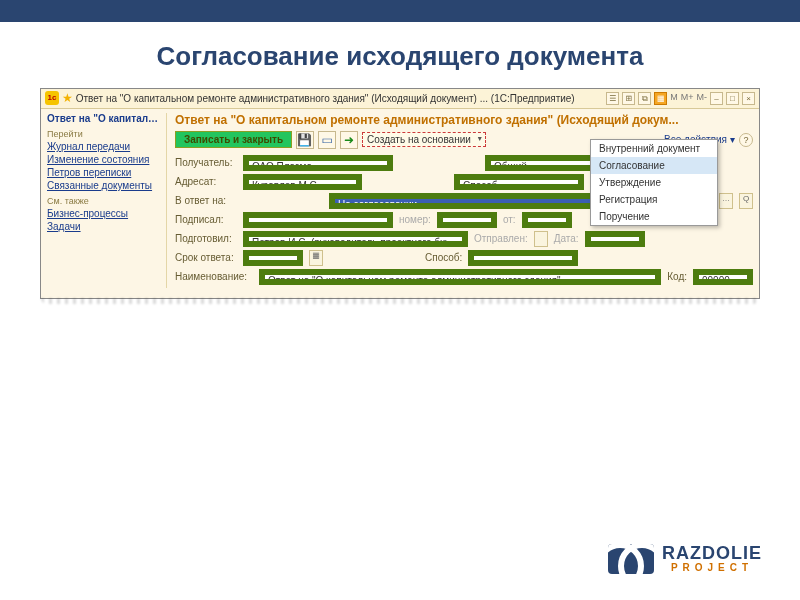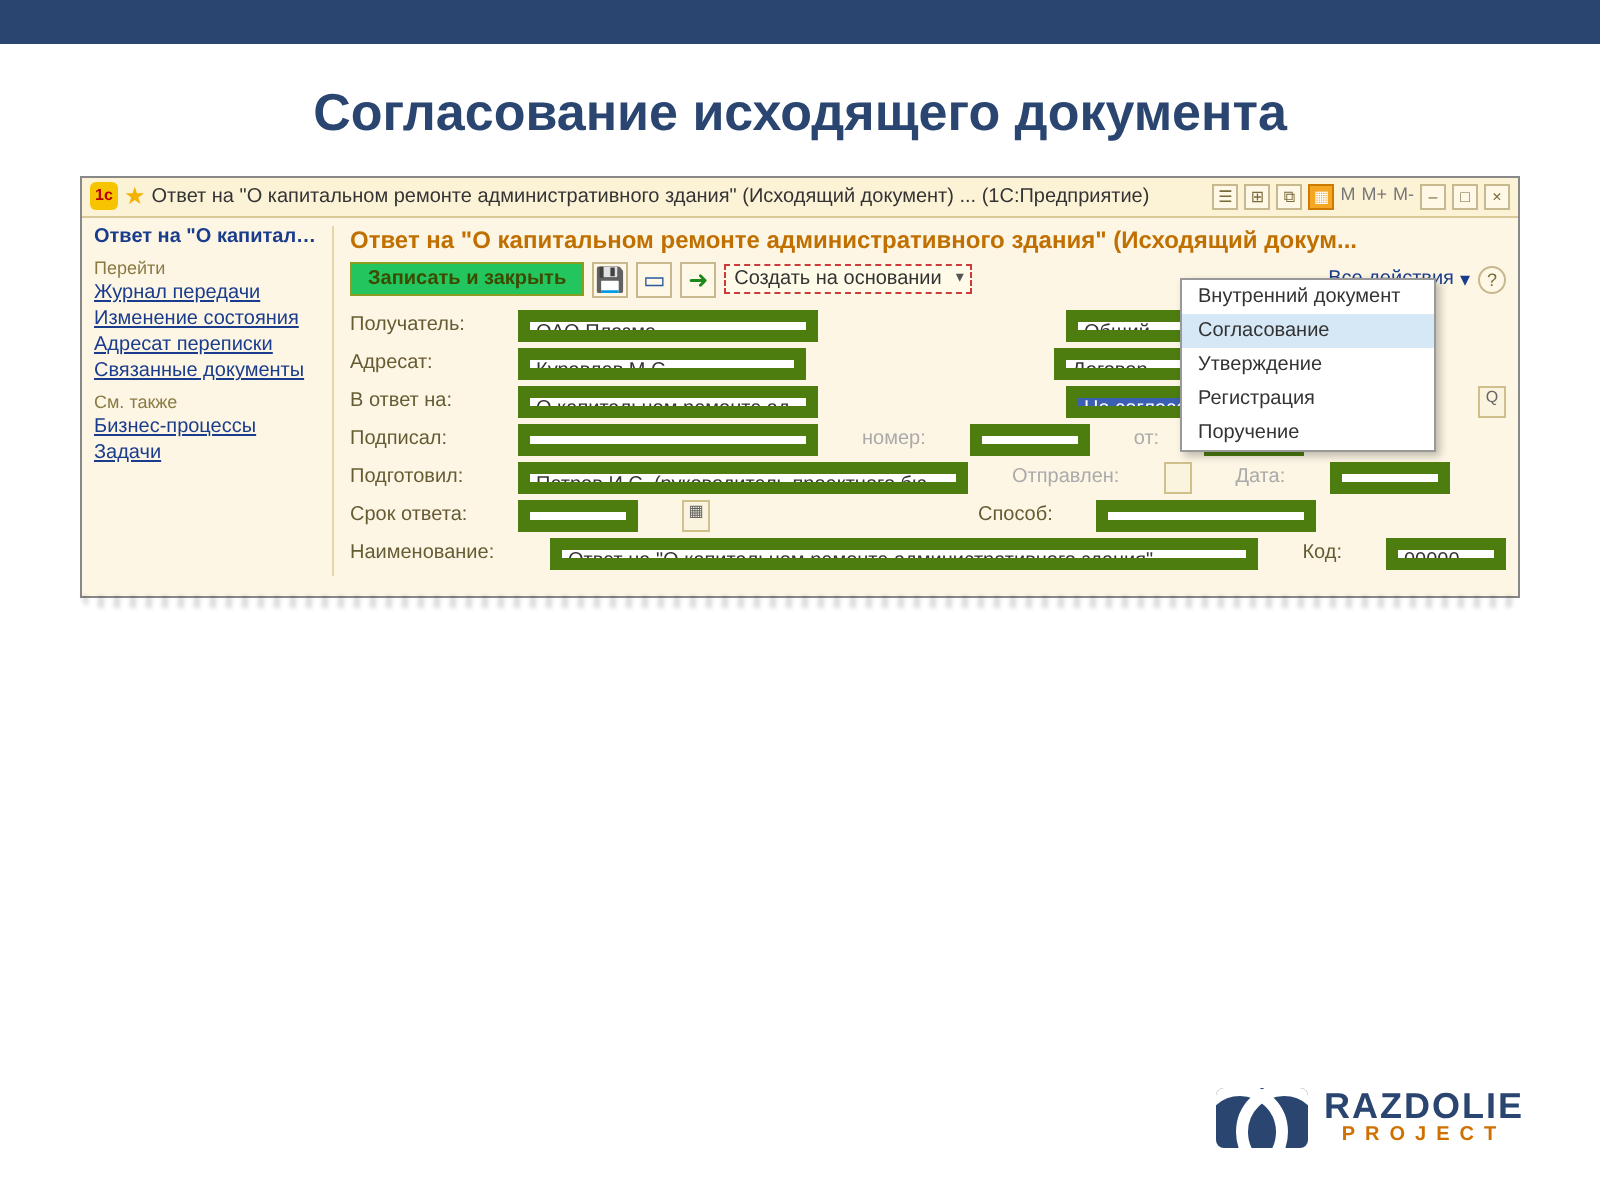--- a/index.html
+++ b/index.html
@@ -29,21 +29,21 @@
   .main { flex: 1; min-width: 0; }
   .doc-title { color: #c07000; font-weight: bold; font-size: 12px; white-space: nowrap; overflow: hidden; text-overflow: ellipsis; margin-bottom: 4px; }
   .toolbar { display: flex; align-items: center; gap: 4px; margin-bottom: 6px; }
   .btn-primary { background: #22c55e; border: 1px solid #8b9e23; color: #3d4a00; font-weight: bold; padding: 2px 8px; font-size: 10px; cursor: pointer; }
   .btn-ico { width: 18px; height: 18px; border: 1px solid #c7b88d; background: #fff8e6; font-size: 12px; line-height: 16px; text-align: center; cursor: pointer; color: #2a5aa0; }
   .create-based { border: 1px dashed #cc3a3a; padding: 1px 14px 1px 4px; font-size: 10px; color: #333; cursor: pointer; position: relative; background: #fffbe8; }
   .create-based::after { content: "▾"; position: absolute; right: 3px; top: 1px; font-size: 8px; color: #555; }
   .all-actions { margin-left: auto; color: #1a3c8c; cursor: pointer; font-size: 10px; display: flex; align-items: center; gap: 3px; }
   .q-ico { width: 14px; height: 14px; border: 1px solid #c7b88d; border-radius: 7px; background: #fff8e6; font-size: 9px; line-height: 12px; text-align: center; color: #7a6b3c; }
   
-  .form-row { display: flex; align-items: center; gap: 22px; margin: 3px 0; font-size: 10px; }
+  .form-row { display: flex; align-items: center; gap: 6px; margin: 3px 0; font-size: 10px; }
   .form-row label { color: #665c33; width: 62px; flex-shrink: 0; }
   .inp { background: #fff; border: 6px solid #4d7c0f; height: 16px; padding: 0 3px; font-size: 10px; color: #333; overflow: hidden; white-space: nowrap; text-overflow: ellipsis; }
   .inp.selected { background: #3b5fb3; color: #fff; }
   .inp-btn { width: 14px; height: 16px; border: 1px solid #cfc08c; background: #faf4de; font-size: 8px; text-align: center; cursor: pointer; color: #666; flex-shrink: 0; }
   
   
   .popup { position: absolute; left: 415px; top: 26px; width: 128px; background: #fff; border: 1px solid #999; box-shadow: 2px 2px 4px rgba(0,0,0,0.25); z-index: 10; }
   .popup .item { padding: 3px 8px; font-size: 10px; color: #333; cursor: pointer; }
   .popup .item.sel { background: #d6e7f6; }
   
@@ -82,21 +82,21 @@
   </div>
 
   <div class="doc-content">
     <div class="columns">
 
       <div class="sidebar">
         <div class="active-doc">Ответ на "О капиталь…</div>
         <div class="group-head">Перейти</div>
         <a>Журнал передачи</a>
         <a>Изменение состояния</a>
-        <a>Адресат переписки</a>
+        <a>Петров переписки</a>
         <a>Связанные документы</a>
         <div class="group-head">См. также</div>
         <a>Бизнес-процессы</a>
         <a>Задачи</a>
       </div>
 
       <div class="main" style="position:relative;">
         <div class="doc-title">Ответ на "О капитальном ремонте административного здания" (Исходящий докум...</div>
 
         <div class="toolbar">
@@ -110,27 +110,26 @@
         </div>
 
         <div class="form-row">
           <label>Получатель:</label>
           <div class="inp" style="width:150px;">ОАО Плазма</div>
           <div style="flex:0 0 80px;"></div>
           <div class="inp" style="width:130px;">Общий</div>
         </div>
         <div class="form-row">
           <label>Адресат:</label>
-          <div class="inp" style="width:144px;">Куравлев М.С.</div>
+          <div class="inp" style="width:119px;">Куравлев М.С.</div>
           <div style="flex:0 0 80px;"></div>
-          <div class="inp" style="width:130px;">Договор</div>
+          <div class="inp" style="width:130px;">Способ</div>
         </div>
         <div class="form-row">
           <label>В ответ на:</label>
-          <div class="inp" style="width:150px;">О капитальном ремонте ад</div>
           <div style="flex:0 0 80px;"></div>
           <div class="inp selected" style="flex:1;">На согласовании</div>
           <span class="inp-btn">…</span>
           <span class="inp-btn">Q</span>
         </div>
         <div class="form-row">
           <label>Подписал:</label>
           <div class="inp" style="width:150px;"></div>
           <label style="width:auto;color:#aaa;">номер:</label>
           <div class="inp" style="width:60px;"></div>

